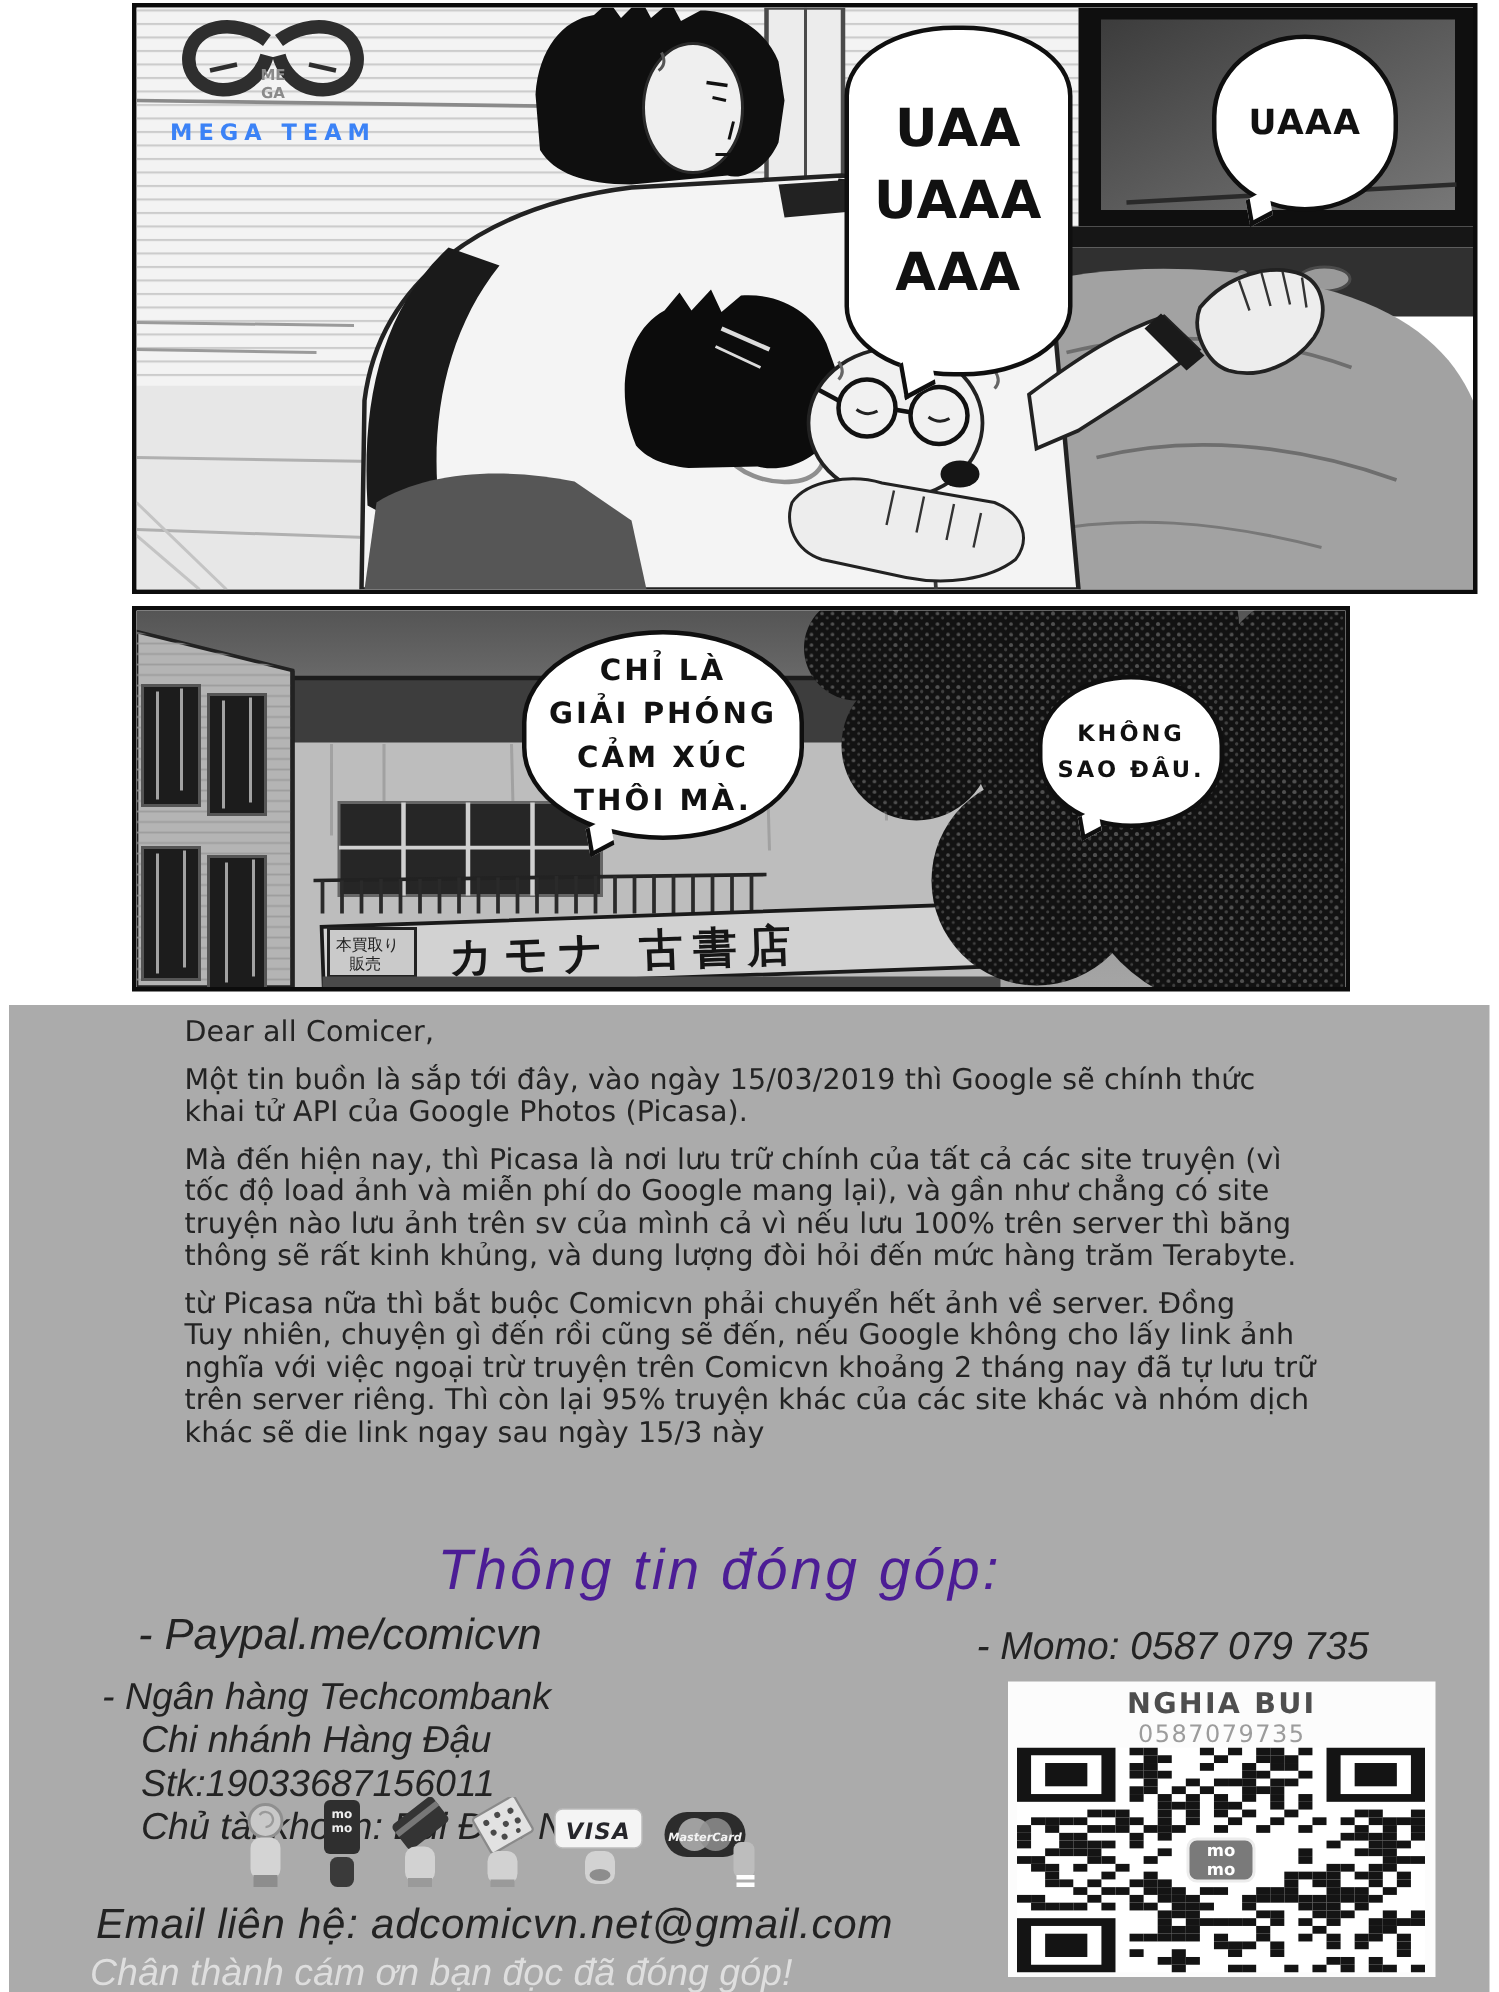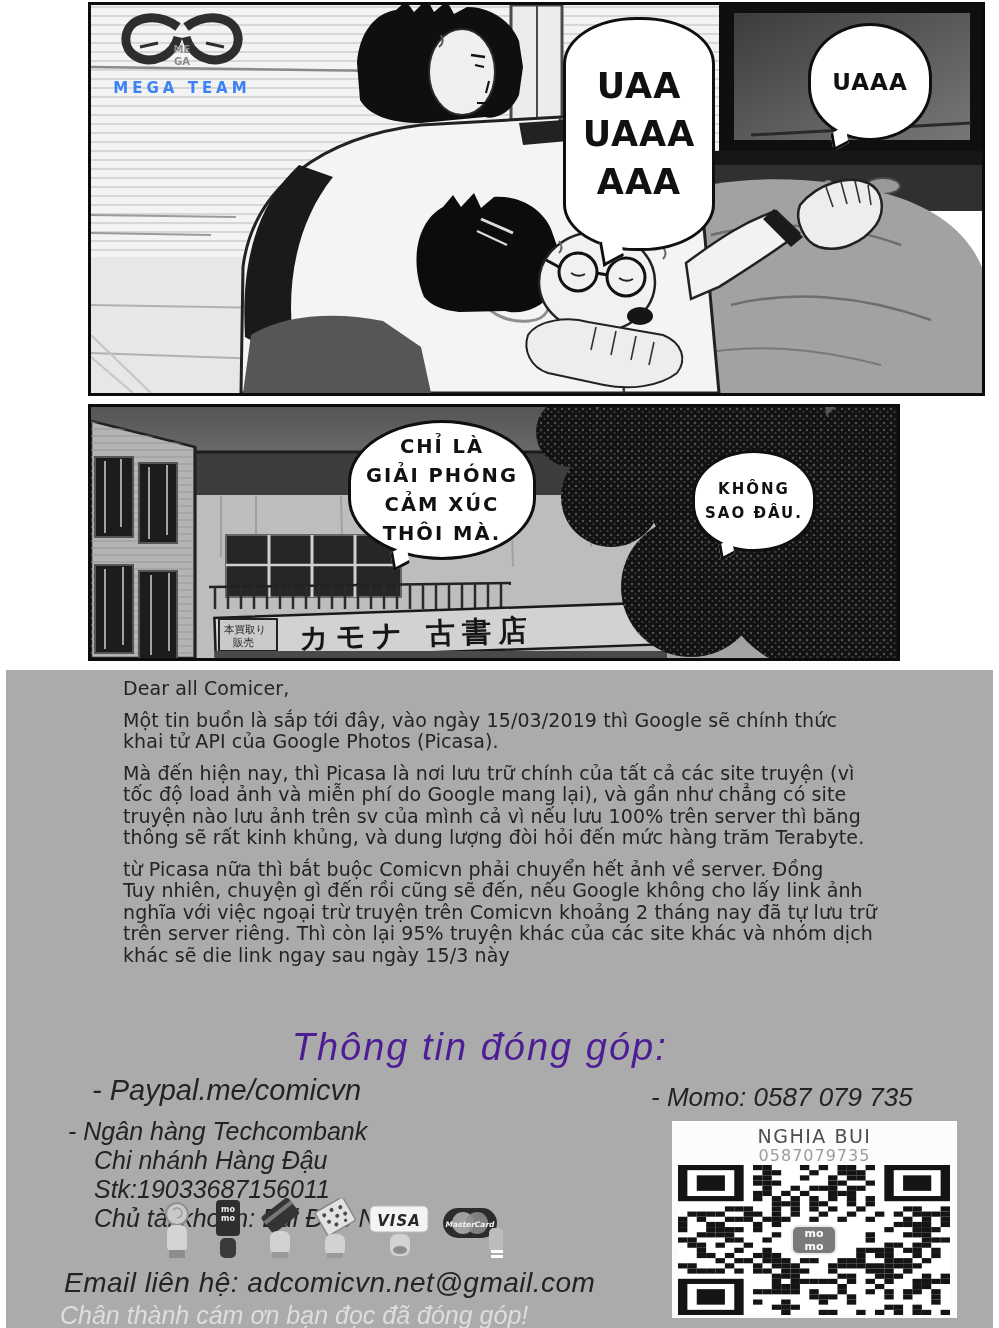--- a/index.html
+++ b/index.html
@@ -53,21 +53,21 @@
   .email-line{position:absolute;left:58px;top:597px;font-size:28px;letter-spacing:.5px;}
   .thanks-line{position:absolute;left:54px;top:631px;font-size:25px;color:#dedede;}
 
   
   .pay-row{position:absolute;left:150px;top:528px;display:flex;gap:9px;align-items:flex-end;}
   .pay-row svg{display:block;}
 
   
   .qr-card{position:absolute;left:666px;top:451px;width:285px;height:197px;background:#fcfcfc;}
   .qr-name{position:absolute;left:0;top:4px;width:100%;text-align:center;font-size:19px;
-           font-weight:400;color:#4e4e4e;letter-spacing:1.5px;}
+           font-weight:700;color:#4e4e4e;letter-spacing:1.5px;}
   .qr-num{position:absolute;left:0;top:25px;width:100%;text-align:center;font-size:16px;
            color:#9c9c9c;letter-spacing:1px;}
   #qr-svg{position:absolute;left:6px;top:44px;width:272px;height:150px;}
   .momo-badge{position:absolute;left:119px;top:104px;width:46px;height:30px;background:#7a7a7a;
            border:2px solid #ececec;border-radius:7px;color:#fff;font-size:11px;font-weight:700;
            line-height:13px;text-align:center;box-sizing:border-box;}
 </style>
 </head>
 <body>
 

